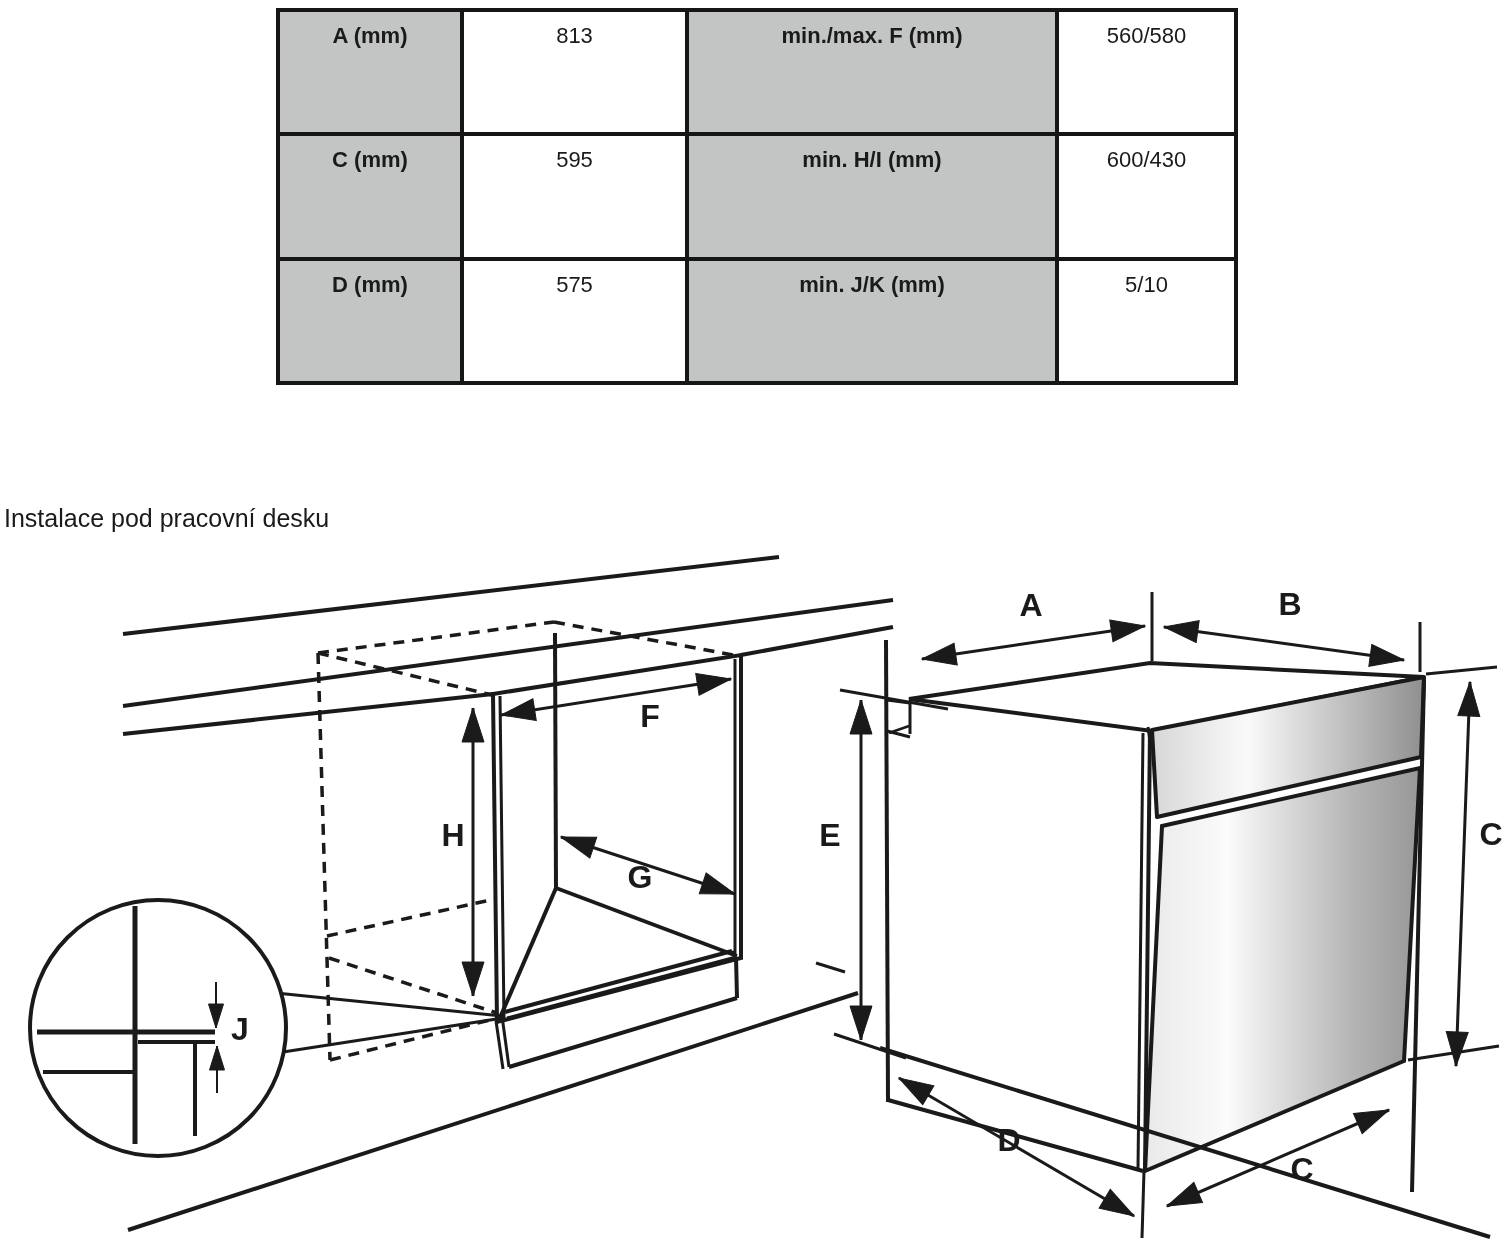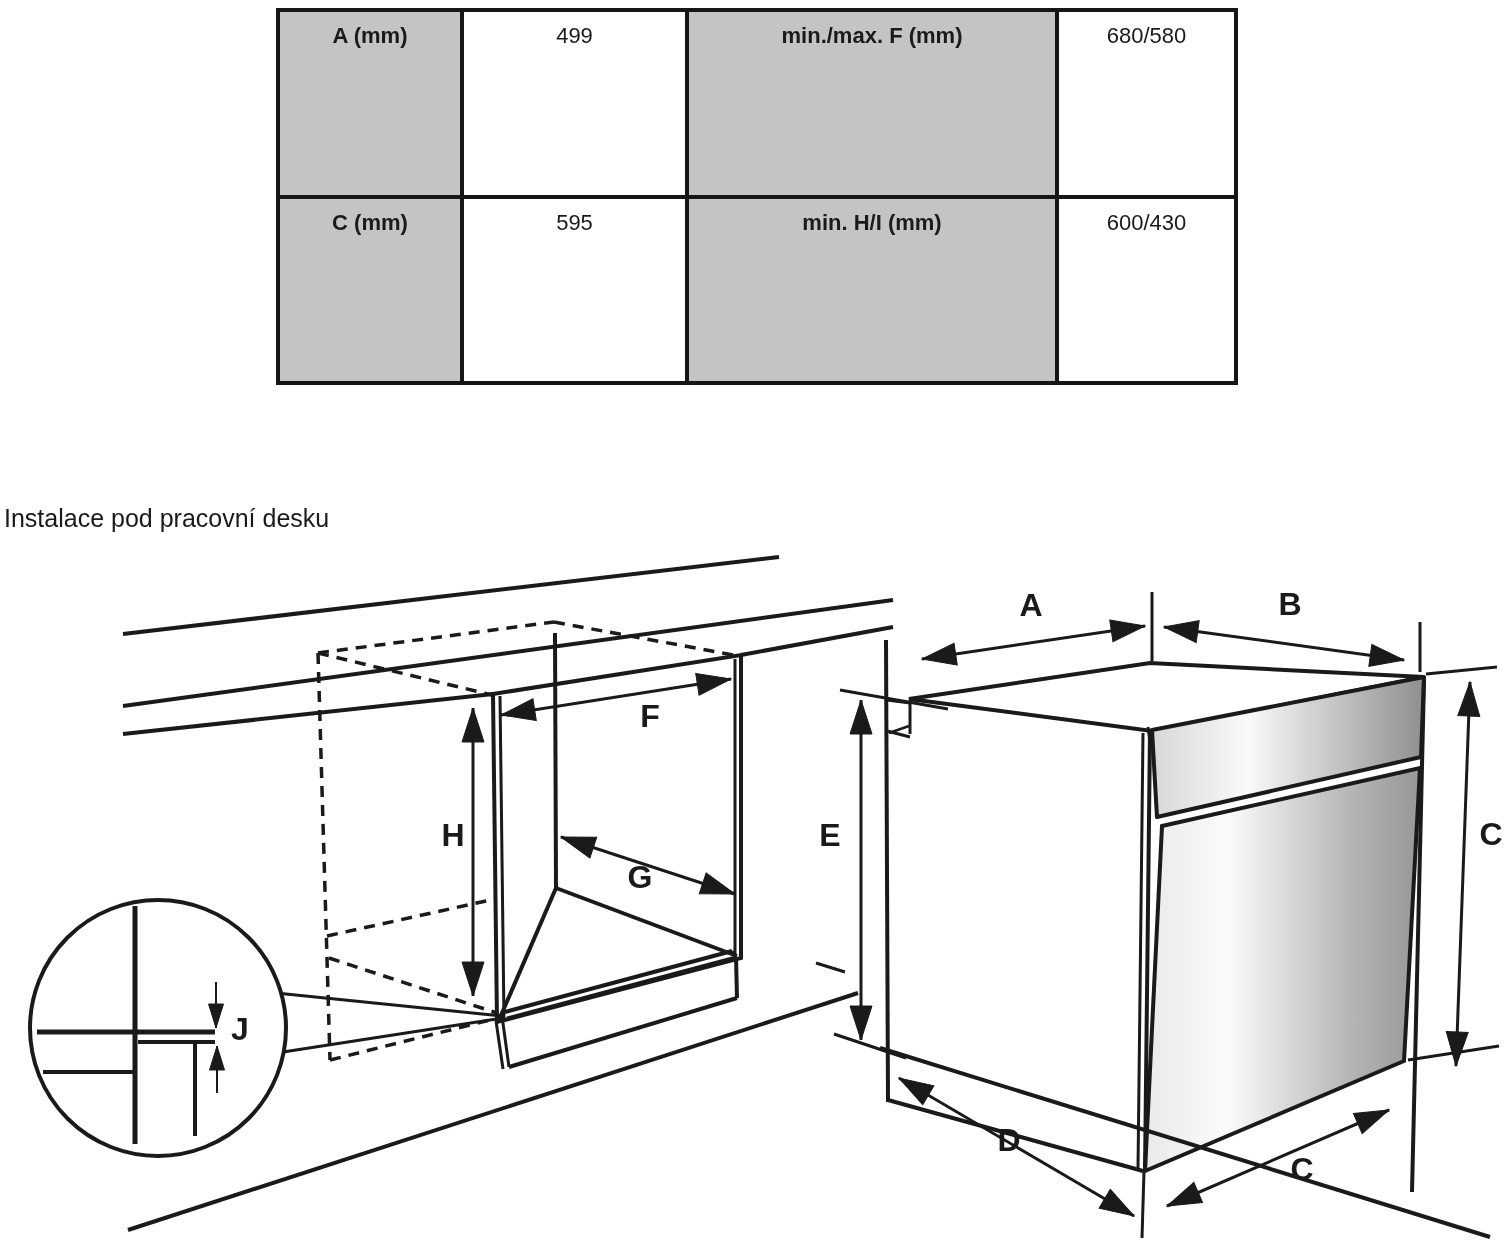--- a/index.html
+++ b/index.html
@@ -34,29 +34,35 @@
   <table class="spec">
     <colgroup>
       <col style="width:184px">
         <col style="width:225px">
         <col style="width:370px">
         <col style="width:179px">
     </colgroup>
     <tbody>
       <tr>
         <td class="lab">A (mm)</td>
-        <td class="val">499</td>
+        <td class="val">813</td>
         <td class="lab">min./max. F (mm)</td>
-        <td class="val">680/580</td>
+        <td class="val">560/580</td>
       </tr>
       <tr>
         <td class="lab">C (mm)</td>
         <td class="val">595</td>
         <td class="lab">min. H/I (mm)</td>
         <td class="val">600/430</td>
+      </tr>
+      <tr>
+        <td class="lab">D (mm)</td>
+        <td class="val">575</td>
+        <td class="lab">min. J/K (mm)</td>
+        <td class="val">5/10</td>
       </tr>
     </tbody>
   </table>
 
   <div class="section-heading">Instalace pod pracovní desku</div>
 
   <svg class="drawing" width="1504" height="695" viewBox="0 545 1504 695">
     <defs>
       <marker id="ah" markerUnits="userSpaceOnUse" markerWidth="36" markerHeight="24" refX="35" refY="12" orient="auto-start-reverse">
         <path d="M1,1 L35,12 L1,23 Z" fill="#1a1a1a" stroke="none"></path>

